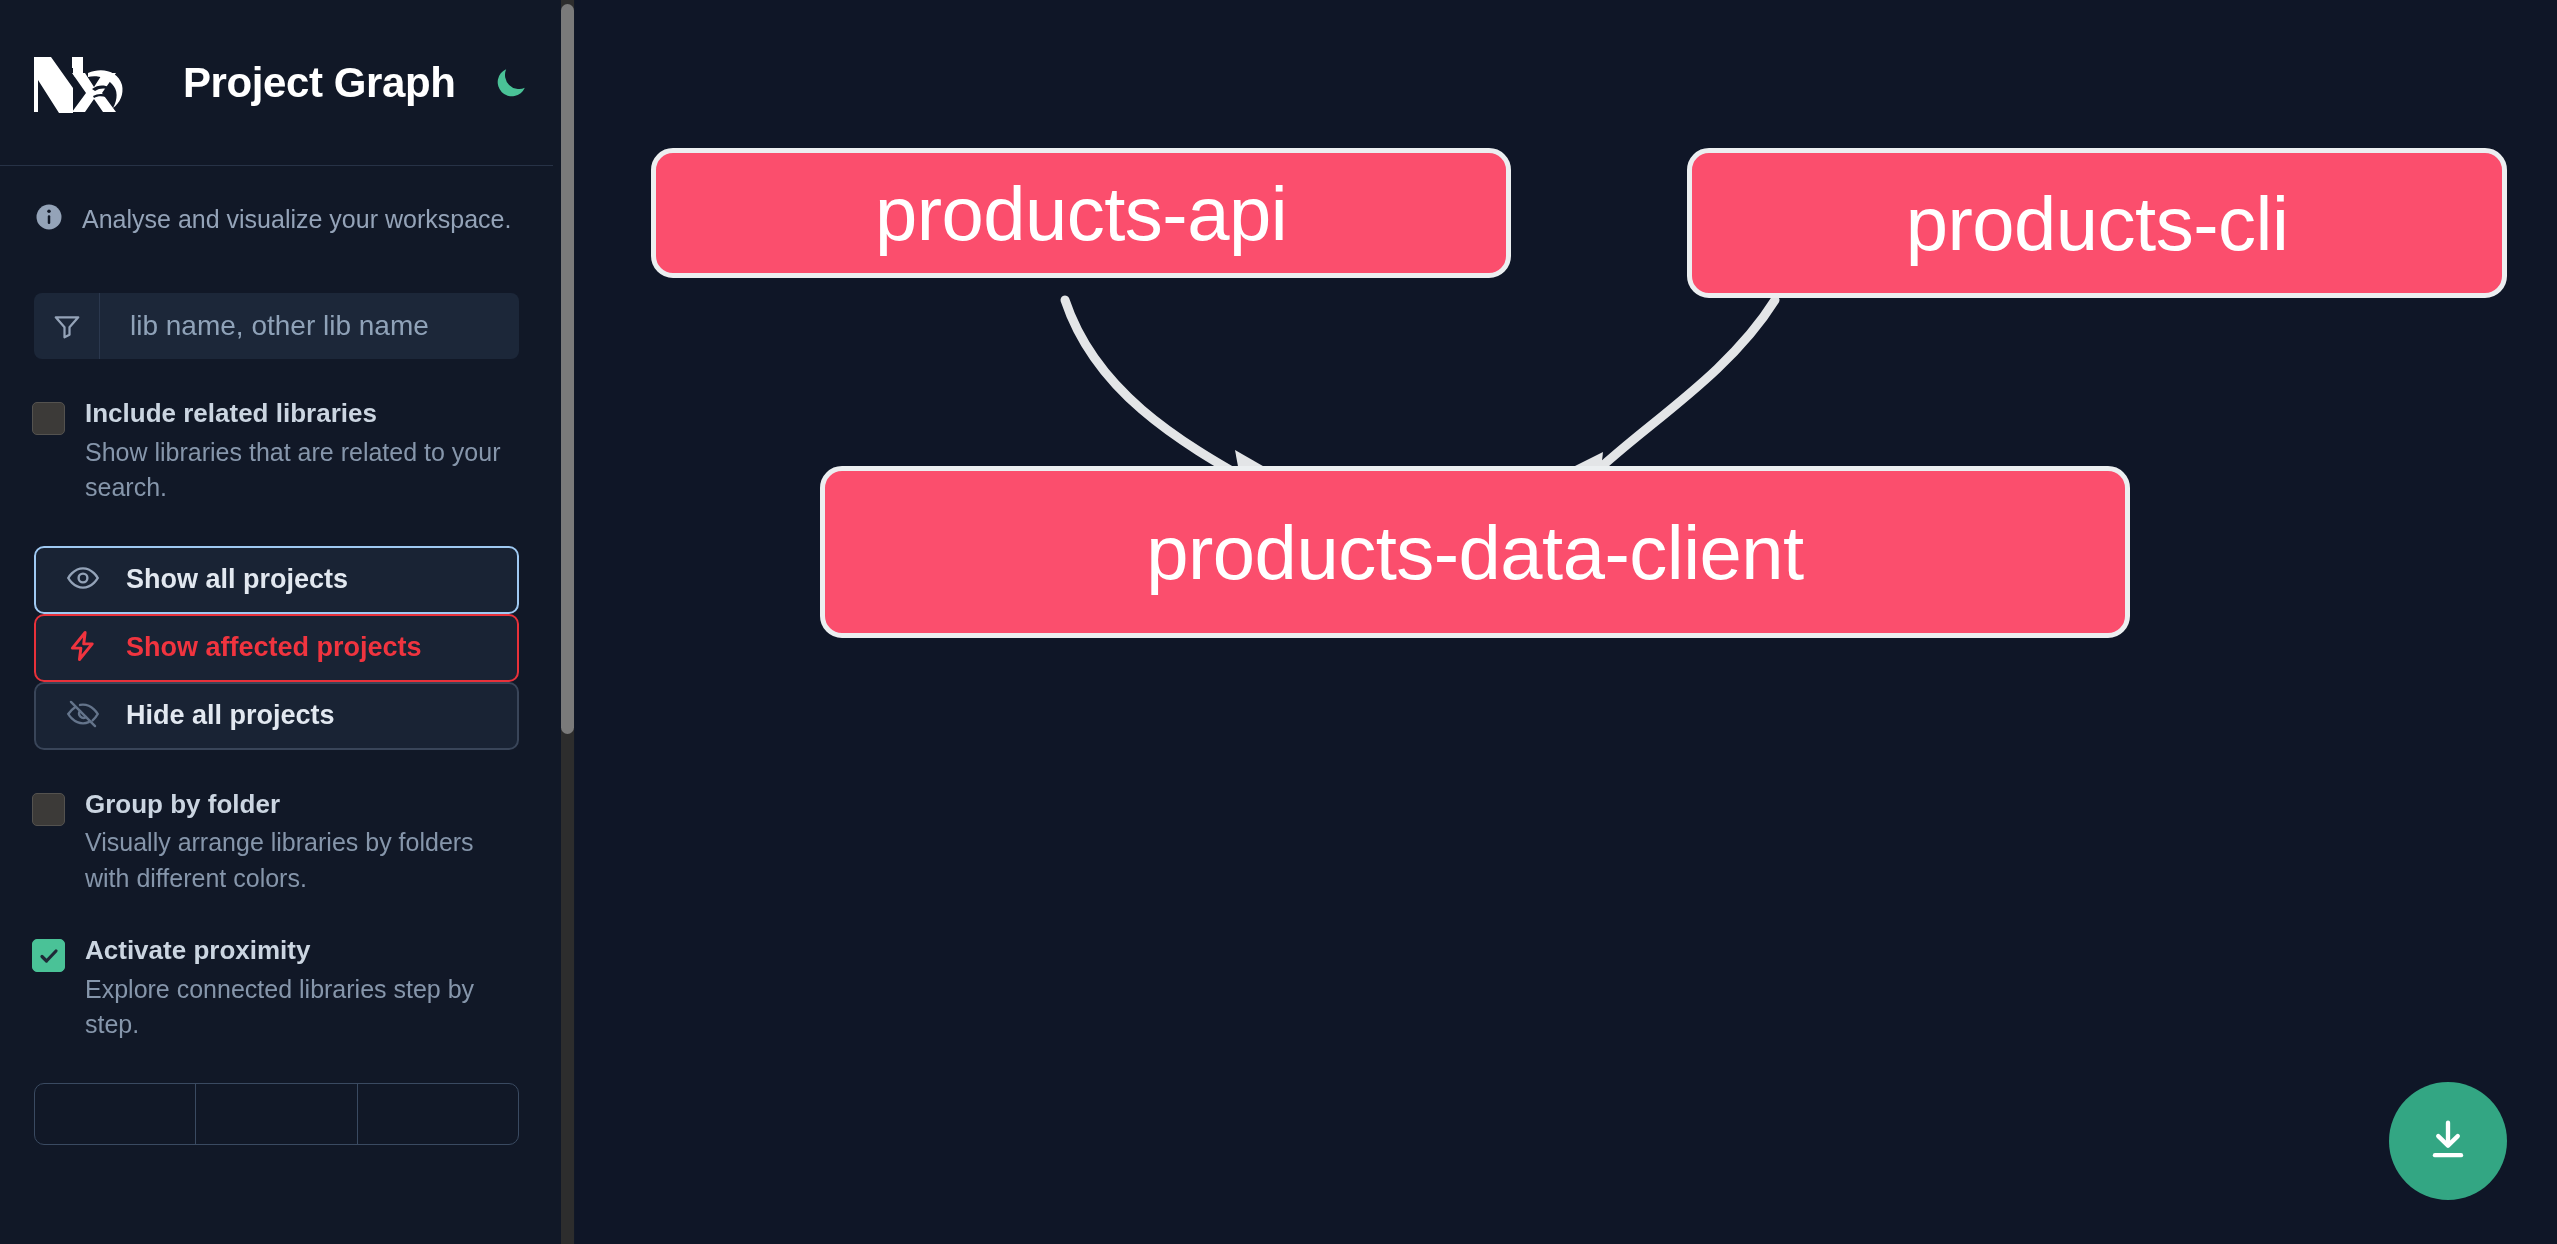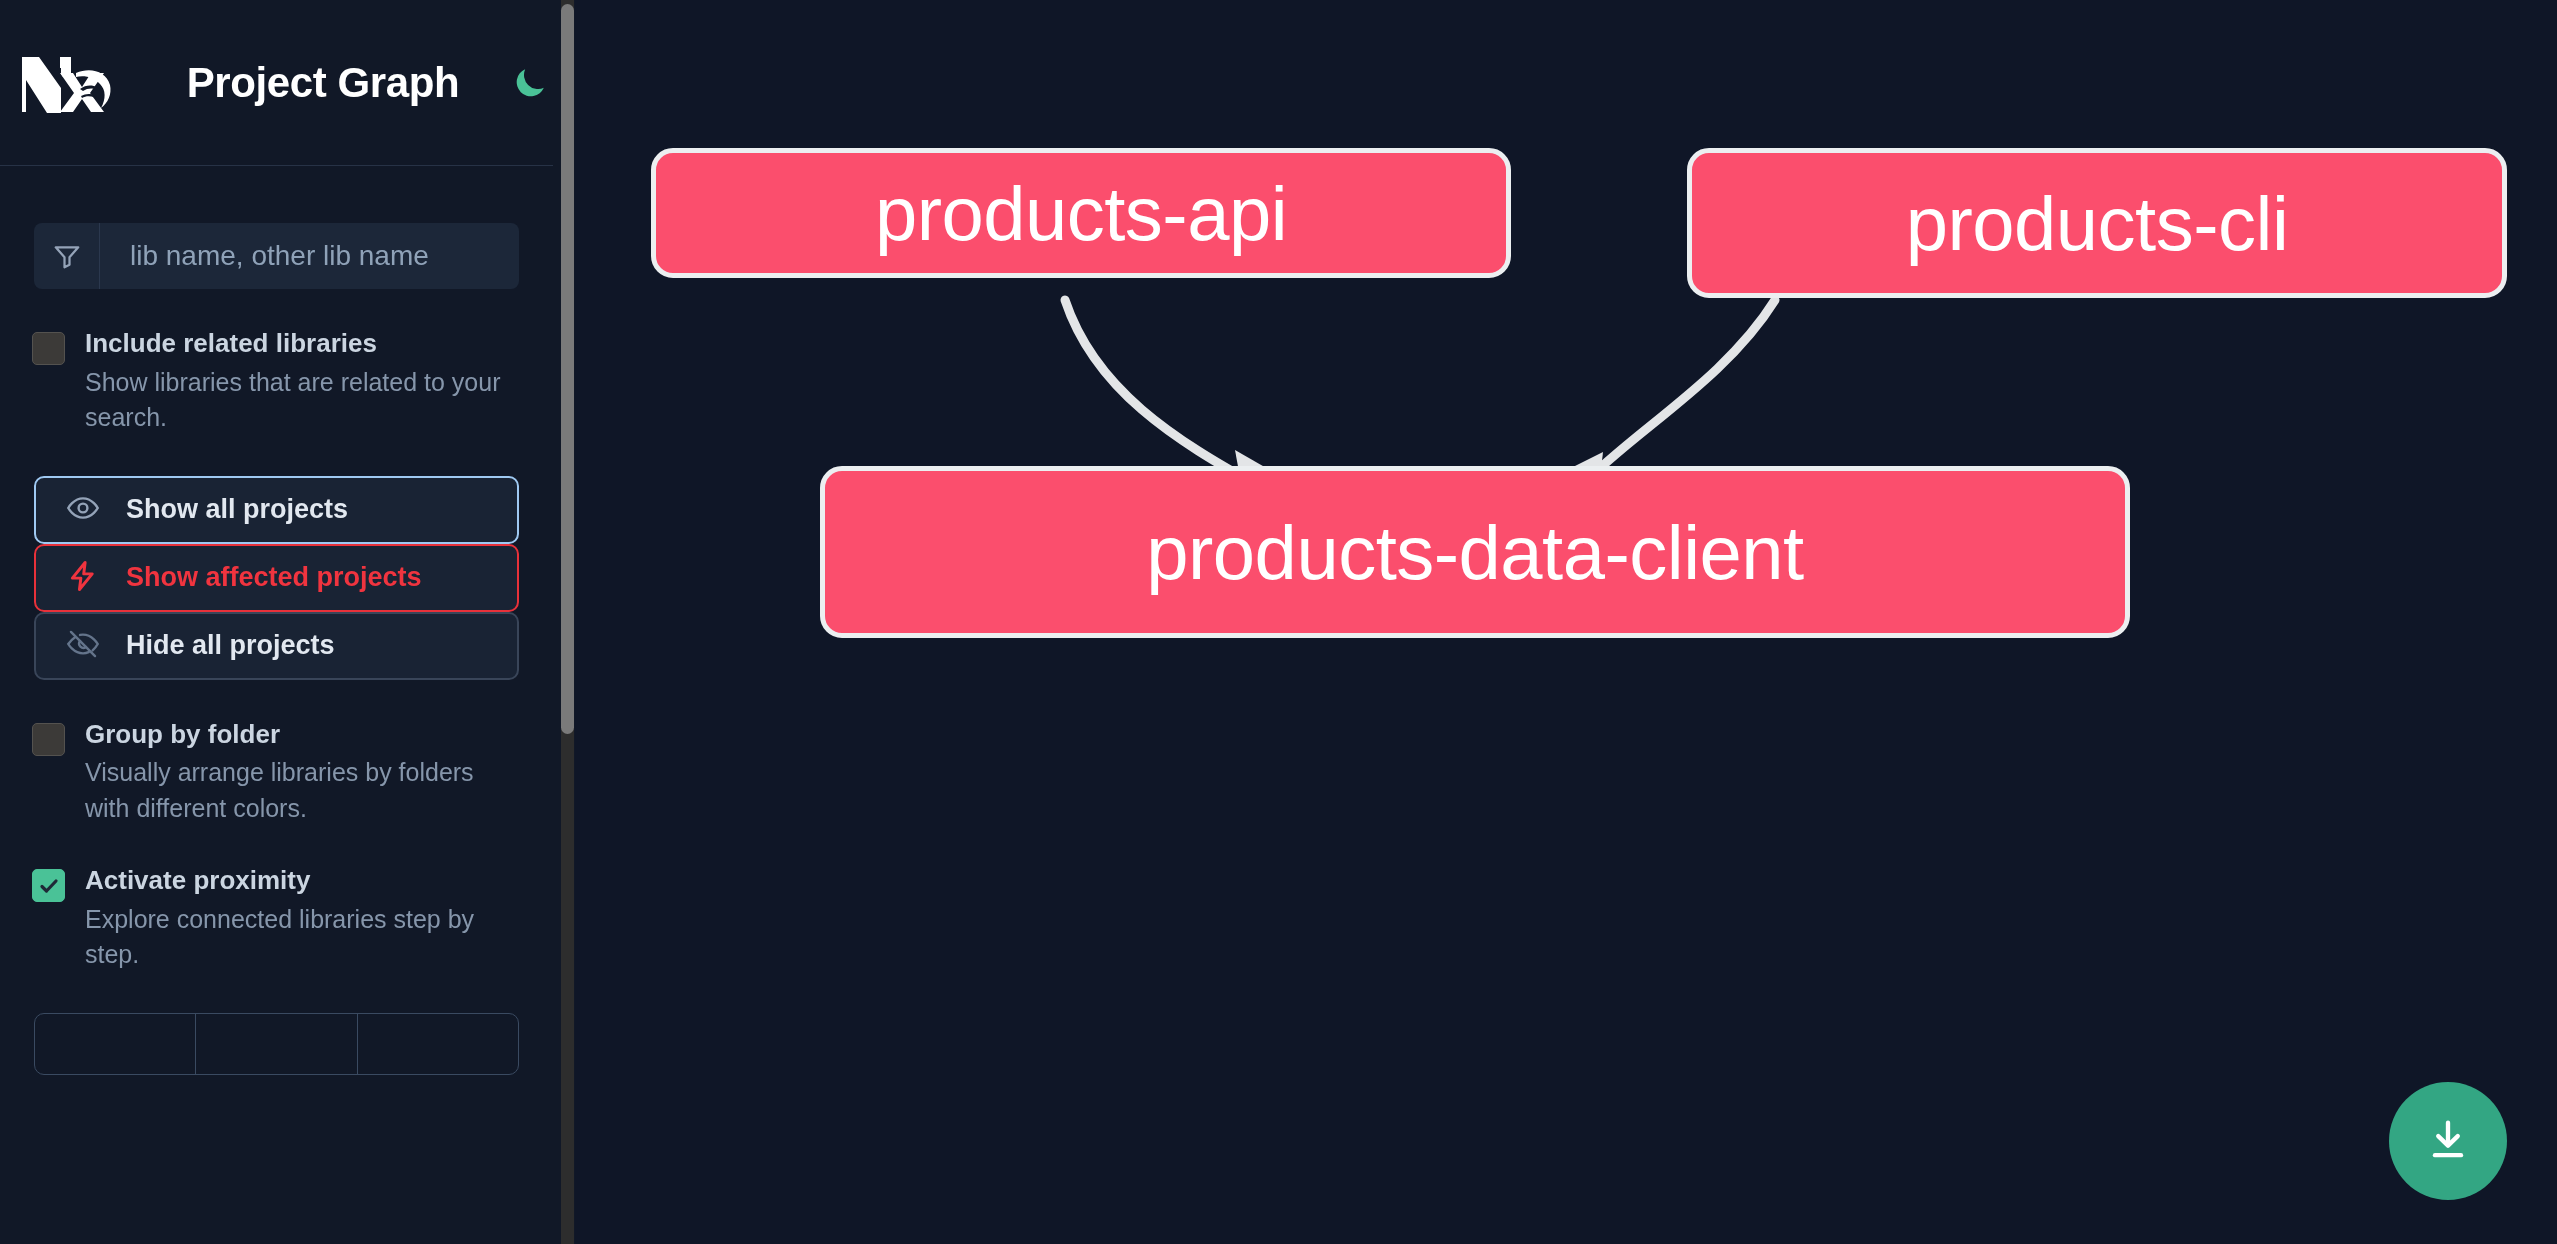--- a/index.html
+++ b/index.html
@@ -19,23 +19,22 @@
     flex: 0 0 575px;
     overflow: hidden;
   }
   #sidebar-scroll {
     position: absolute; inset: 0;
     padding-right: 22px;
   }
   .side-header {
     height: 166px;
     display: flex; align-items: center;
-    padding-left: 20px;
+    padding-left: 32px;
     border-bottom: 1px solid #273246;
-    justify-content: space-between;
   }
   .nx-logo { width: 98px; height: 60px; flex: 0 0 98px; }
   .app-title {
     color: #ffffff;
     font-size: 42px; font-weight: 700;
     margin-left: 53px;
     letter-spacing: -0.4px;
     white-space: nowrap;
   }
   .moon-btn {
@@ -218,20 +217,30 @@
           </svg>
         </span>
         <h1 class="app-title">Project Graph</h1>
         <span class="moon-btn">
           <svg width="40" height="40" viewBox="0 0 24 24">
             <path d="M20.3 14.9A8.5 8.5 0 0 1 9.1 3.7a8.5 8.5 0 1 0 11.2 11.2z" fill="#4ac297"></path>
           </svg>
         </span>
       </div>
 
+      <div class="info-row">
+        <span>
+          <svg width="30" height="30" viewBox="0 0 24 24">
+            <circle cx="12" cy="12" r="10" fill="#94a3b8"></circle>
+            <rect x="11" y="10.5" width="2" height="7" rx="1" fill="#111827"></rect>
+            <circle cx="12" cy="7.3" r="1.4" fill="#111827"></circle>
+          </svg>
+        </span>
+        <span class="txt">Analyse and visualize your workspace.</span>
+      </div>
 
       <div class="search-wrap">
         <span class="search-icon-box">
           <svg width="30" height="30" viewBox="0 0 24 24" fill="none" stroke="#94a3b8" stroke-width="1.8" stroke-linejoin="round">
             <path d="M3 5h18l-7 8v6l-4 2v-8z"></path>
           </svg>
         </span>
         <input class="search-input" type="text" placeholder="lib name, other lib name" style="">
       </div>
 

